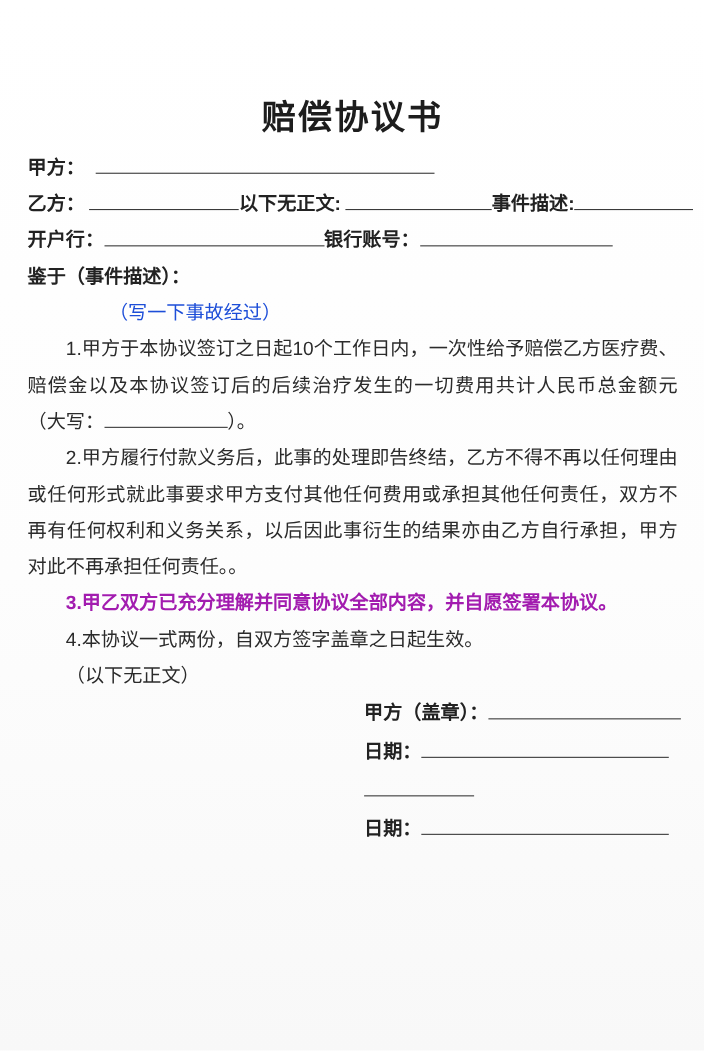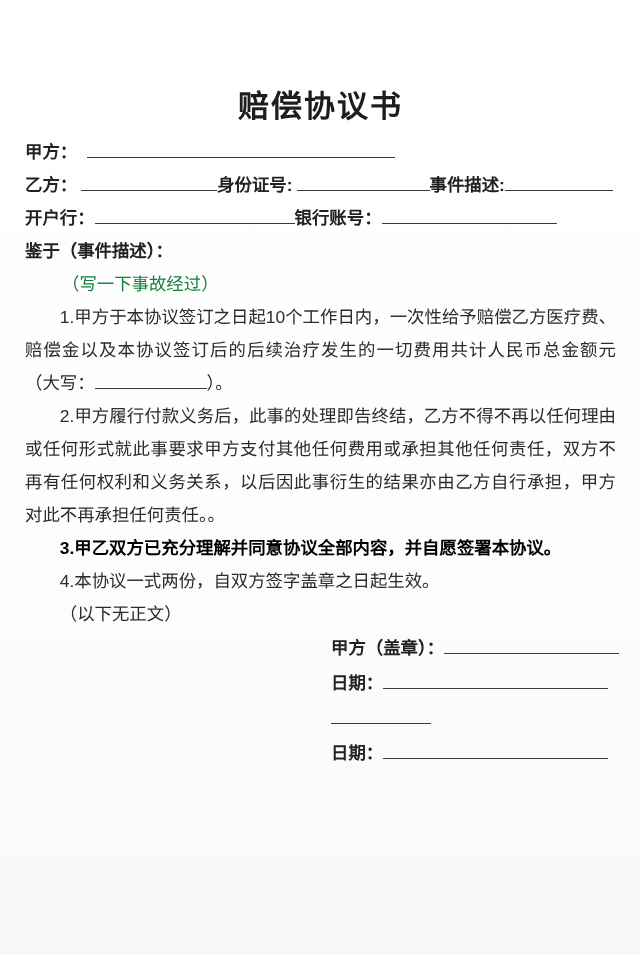--- a/index.html
+++ b/index.html
@@ -41,50 +41,50 @@
   .b-id{width:133px;margin-left:4px;}
   .b-phone{width:108px;}
   .b-bank{width:200px;}
   .b-account{width:175px;}
   .b-amount{width:112px;}
   .b-seal{width:175px;}
   .b-date1{width:225px;}
   .b-sign{width:100px;}
   .b-date2{width:225px;}
   .red-note{
-    color:#15803d;
-    margin-left:37px;
+    color:#1d4ed8;
+    margin-left:74px;
   }
   .para{
     margin:0;
     text-indent:2em;
     text-align:justify;
     color:#2b2b2b;
   }
   .para.first{margin-top:64px;}
-  .bold-clause{font-weight:bold;color:#000000;}
+  .bold-clause{font-weight:bold;color:#a21caf;}
   .sig-block{
     margin-left:306px;
     line-height:35px;
     white-space:nowrap;
   }
 </style>
 </head>
 <body>
 
 <div class="doc">
 
   <h1 class="title">赔偿协议书</h1>
 
   <div class="fields">
     <div class="row">
       <span class="lbl">甲方：</span><span class="blank b-party-a"></span>
     </div>
     <div class="row">
-      <span class="lbl">乙方：</span><span class="blank b-party-b"></span><span class="lbl">身份证号:</span><span class="blank b-id"></span><span class="lbl">事件描述:</span><span class="blank b-phone"></span>
+      <span class="lbl">乙方：</span><span class="blank b-party-b"></span><span class="lbl">以下无正文:</span><span class="blank b-id"></span><span class="lbl">事件描述:</span><span class="blank b-phone"></span>
     </div>
     <div class="row">
       <span class="lbl">开户行：</span><span class="blank b-bank"></span><span class="lbl">银行账号：</span><span class="blank b-account"></span>
     </div>
     <div class="row">
       <span class="lbl">鉴于（事件描述）：</span>
     </div>
     <div class="row red-note">（写一下事故经过）</div>
   </div>
 

